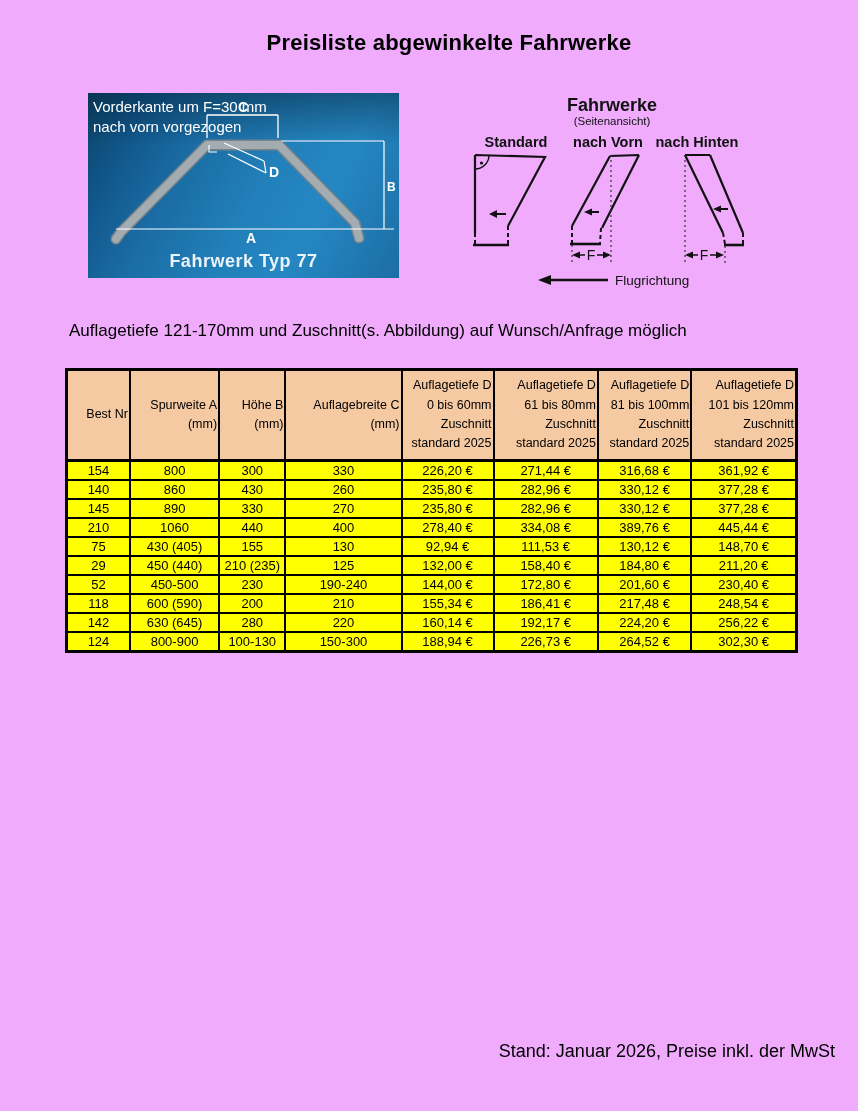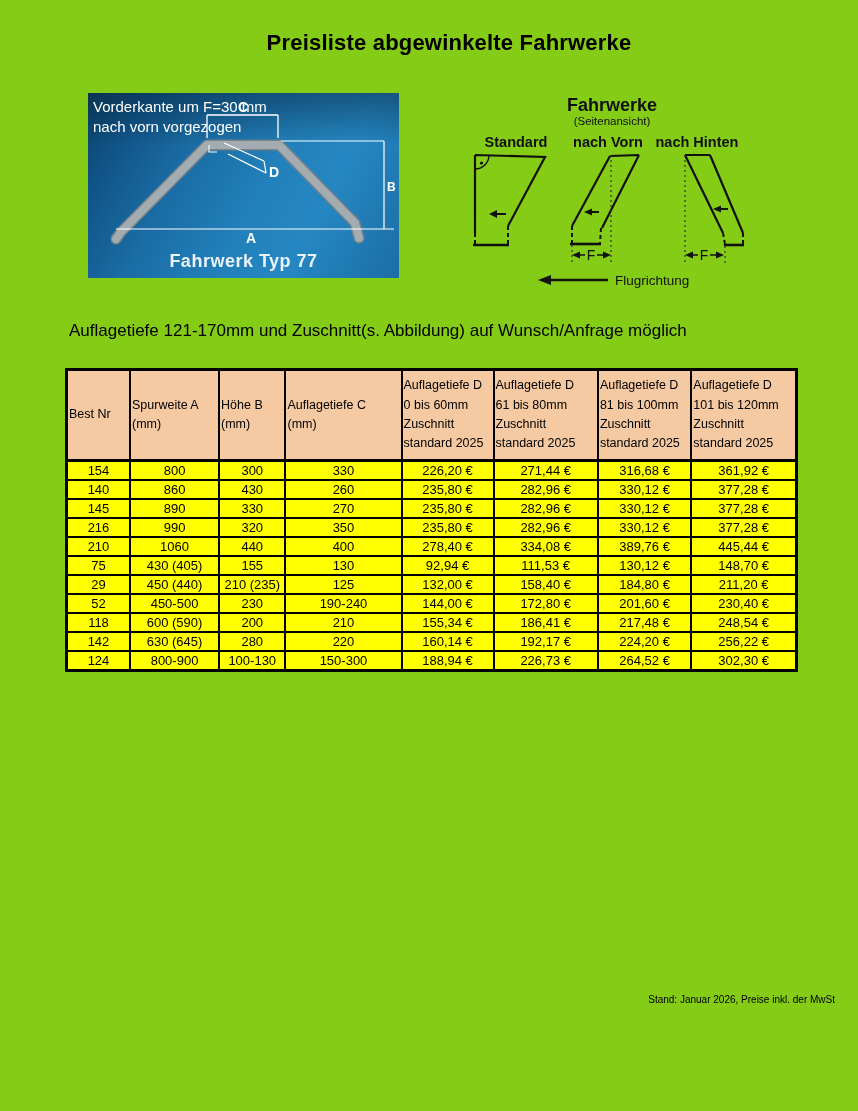--- a/index.html
+++ b/index.html
@@ -1,17 +1,17 @@
 <!DOCTYPE html>
 <html style="--header-bg: #F5C9A2; --row-bg: #FFFF00; --border: #000000;"><head>
 <meta charset="utf-8">
 <style>
   html,body{margin:0;padding:0;background:#fff;}
   .page{
-    position:relative;width:858px;height:1111px;background:#84cc16;overflow:hidden;
+    position:relative;width:858px;height:1111px;background:#f0abfc;overflow:hidden;
     font-family:"Liberation Sans","DejaVu Sans",sans-serif;color:#000;
   }
   .title{
     position:absolute;left:20px;top:30px;width:858px;margin:0;
     text-align:center;font-size:22px;font-weight:600;letter-spacing:0.2px;
   }
   
   .photo{
     position:absolute;left:88px;top:93px;width:311px;height:185px;
     background:
@@ -39,32 +39,32 @@
   
   table.price{
     position:absolute;left:65px;top:368px;width:733px;
     border-collapse:collapse;table-layout:fixed;
     border:3px solid var(--border,#000);
   }
   table.price th{
     background:var(--header-bg,#F5C9A2);
     border:2px solid var(--border,#000);border-bottom-width:3px;
     font-weight:400;font-size:12.5px;line-height:1.55;
-    white-space:pre-line;text-align:left;vertical-align:middle;
+    white-space:pre-line;text-align:right;vertical-align:middle;
     height:88px;padding:0 1px;
   }
   table.price td{
     background:var(--row-bg,#FFFF00);
     border:2px solid var(--border,#000);
     font-size:13px;line-height:17px;height:17px;
     text-align:center;vertical-align:middle;padding:0 1px;overflow:hidden;
   }
   
   .footer{
-    position:absolute;right:23px;top:994px;font-size:10px;
+    position:absolute;right:23px;top:1041px;font-size:18px;
   }
 </style>
 </head>
 <body>
 
 <div class="page">
 
   <h1 class="title">Preisliste abgewinkelte Fahrwerke</h1>
 
   <div class="photo">
@@ -161,21 +161,21 @@
         <col style="width:12.8%">
         <col style="width:14.4%">
     </colgroup>
     <thead>
       <tr>
           <th>Best Nr</th>
           <th>Spurweite A
 (mm)</th>
           <th>Höhe B
 (mm)</th>
-          <th>Auflagetiefe C
+          <th>Auflagebreite C
 (mm)</th>
           <th>Auflagetiefe D
 0 bis 60mm
 Zuschnitt
 standard 2025</th>
           <th>Auflagetiefe D
 61 bis 80mm
 Zuschnitt
 standard 2025</th>
           <th>Auflagetiefe D
@@ -213,30 +213,20 @@
           <td>145</td>
           <td>890</td>
           <td>330</td>
           <td>270</td>
           <td>235,80 €</td>
           <td>282,96 €</td>
           <td>330,12 €</td>
           <td>377,28 €</td>
         </tr>
         <tr>
-          <td>216</td>
-          <td>990</td>
-          <td>320</td>
-          <td>350</td>
-          <td>235,80 €</td>
-          <td>282,96 €</td>
-          <td>330,12 €</td>
-          <td>377,28 €</td>
-        </tr>
-        <tr>
           <td>210</td>
           <td>1060</td>
           <td>440</td>
           <td>400</td>
           <td>278,40 €</td>
           <td>334,08 €</td>
           <td>389,76 €</td>
           <td>445,44 €</td>
         </tr>
         <tr>

